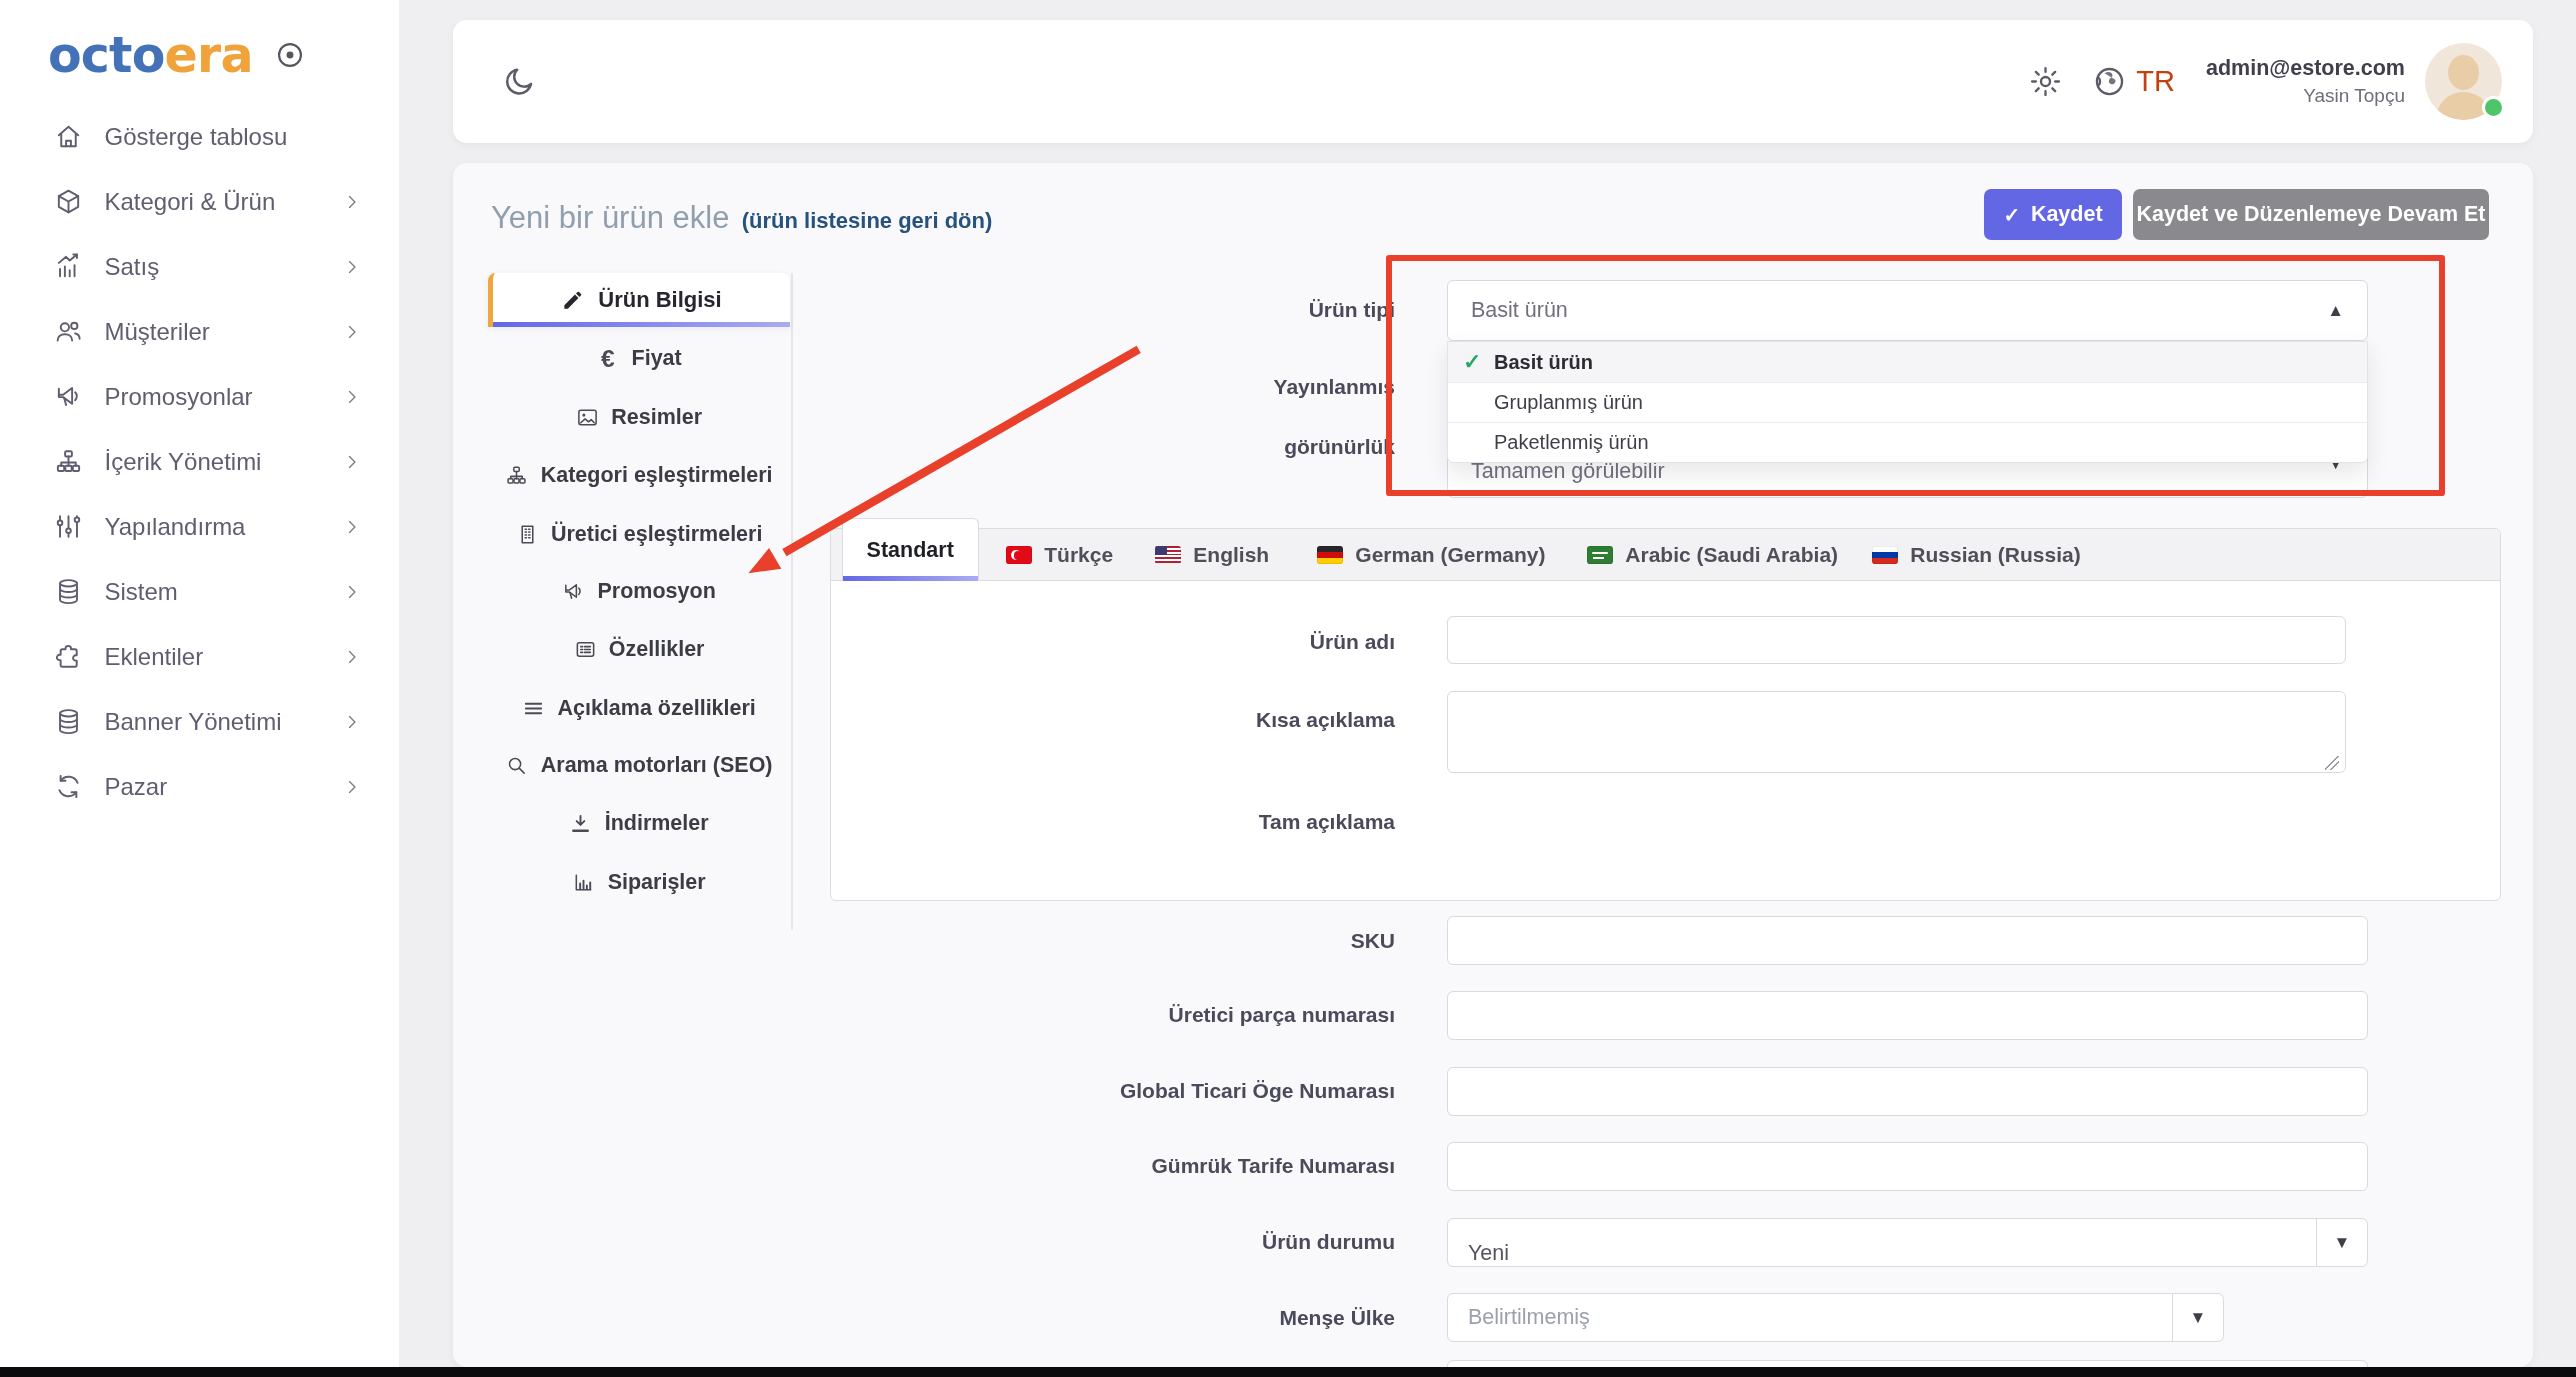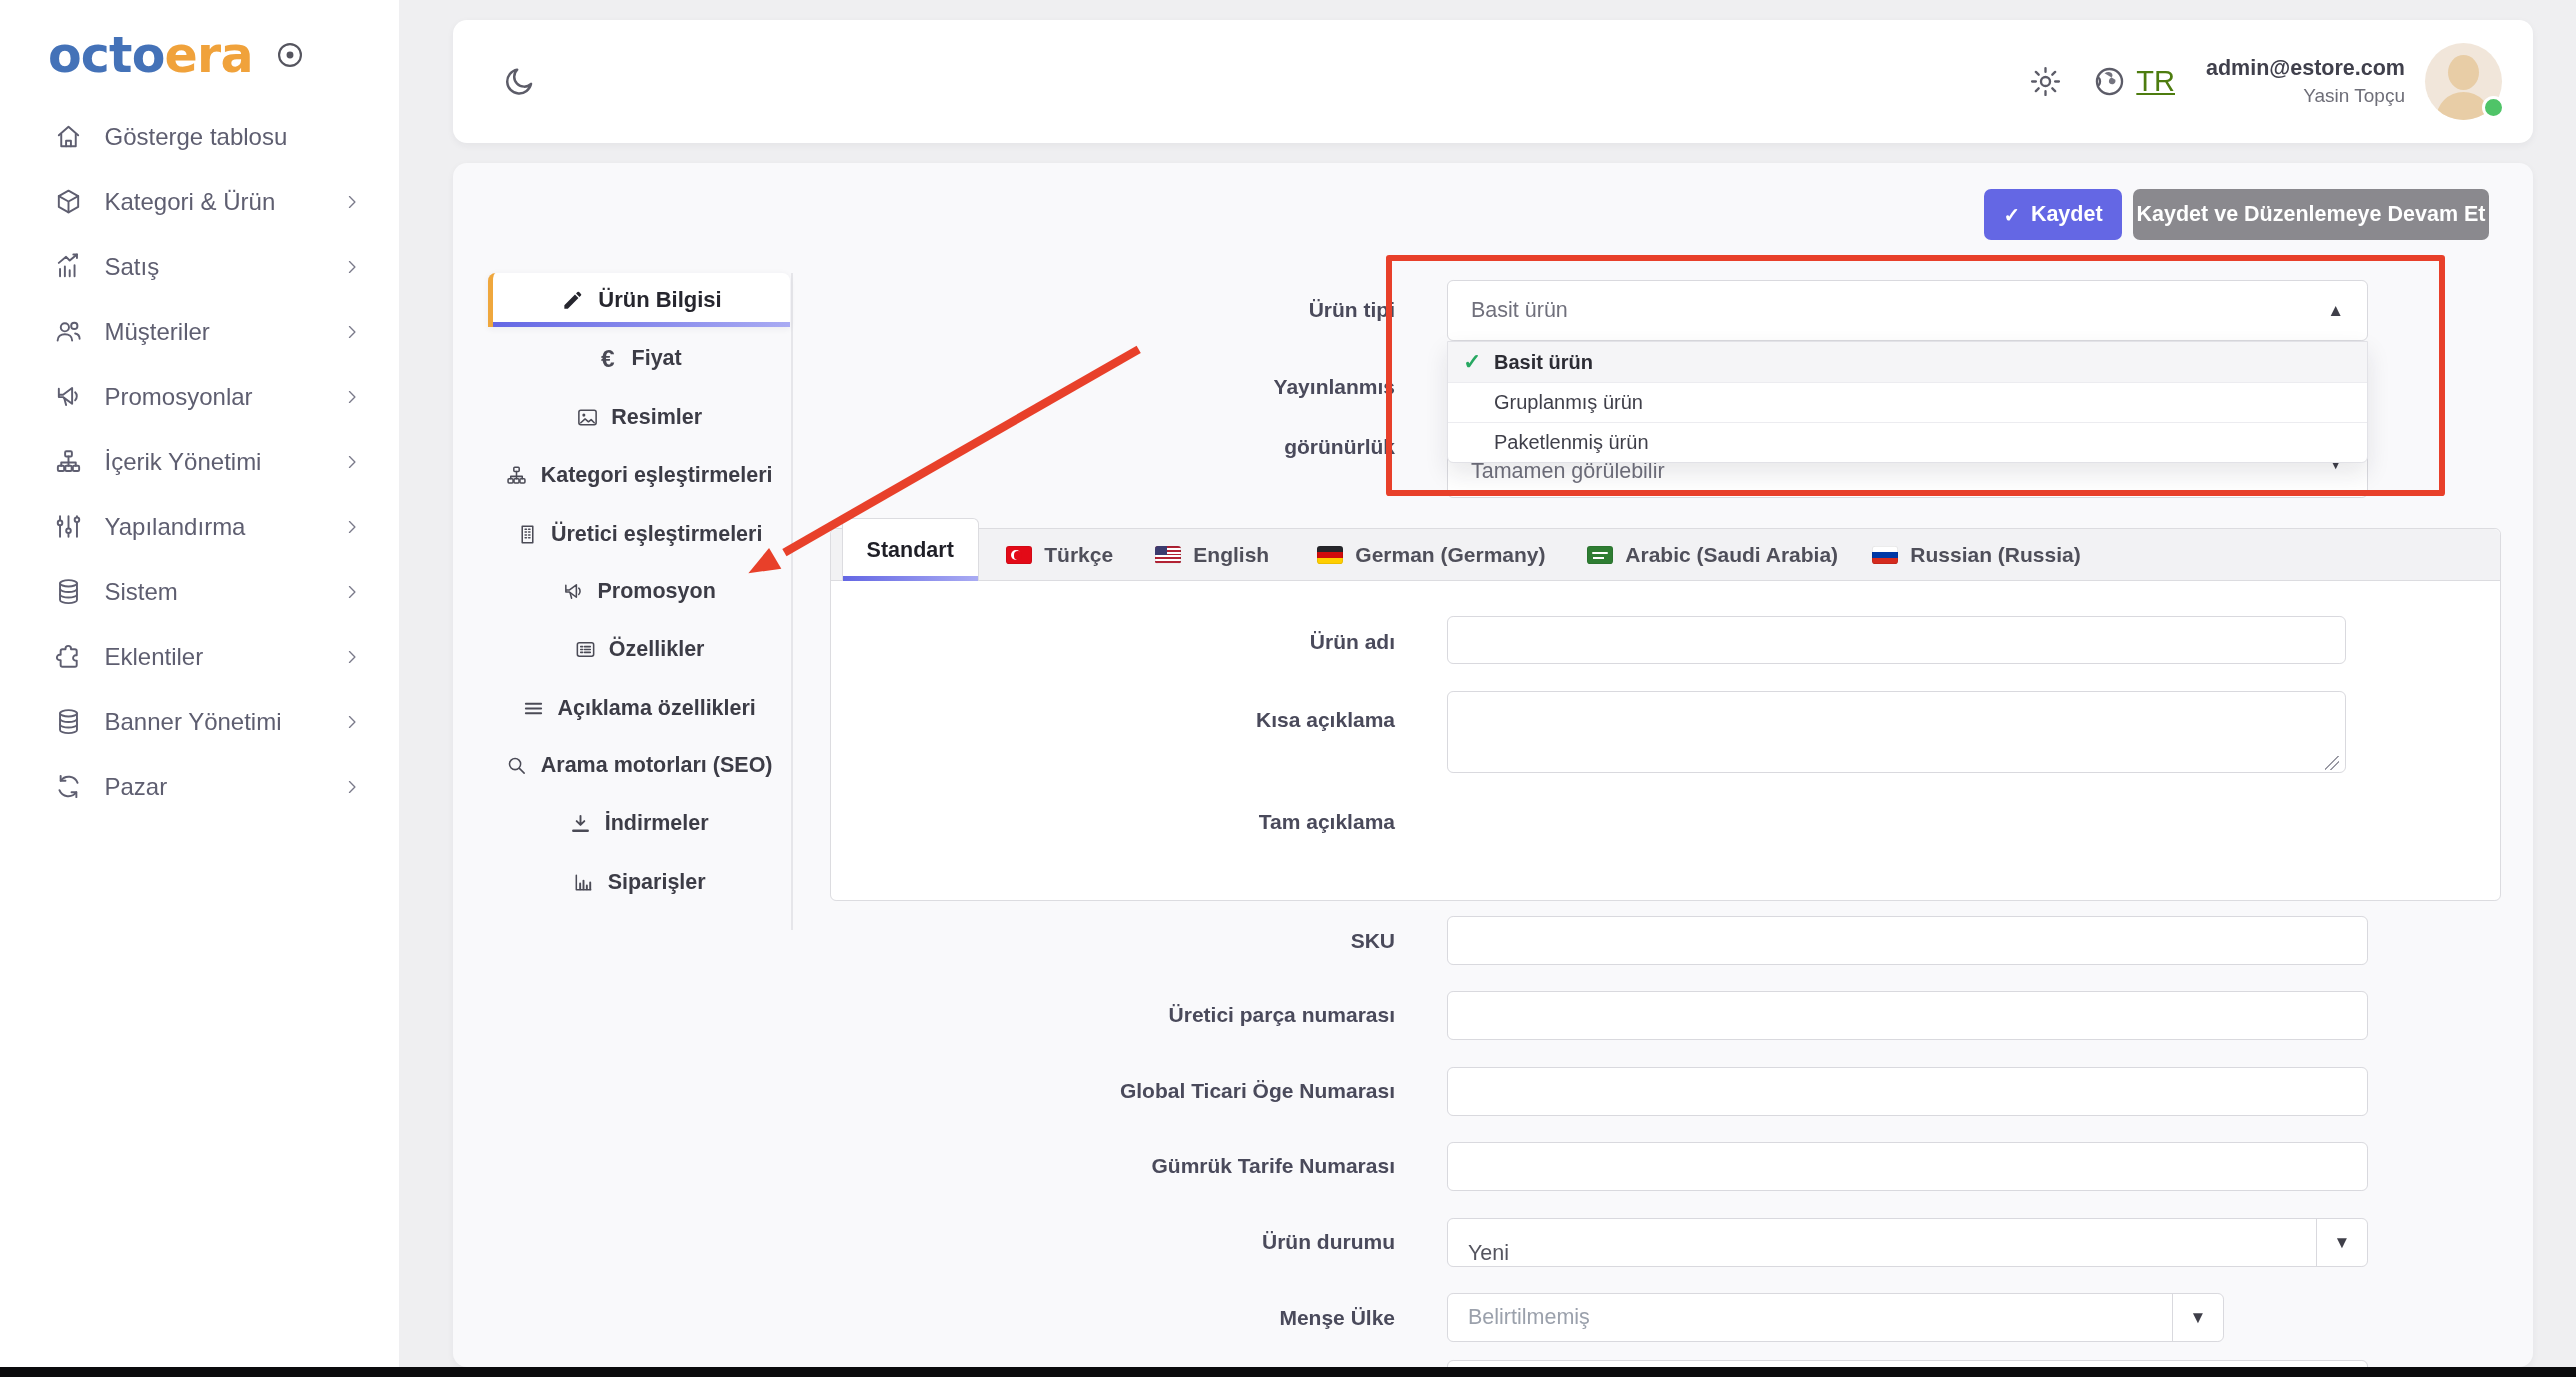--- a/index.html
+++ b/index.html
@@ -24,21 +24,21 @@
   .nav-item .nicon { width:29px; height:29px; margin-right:21.5px; color:#5e5e70; flex:none; }
   .nav-item .chev { margin-left:auto; width:20px; height:20px; color:#7a7a8a; }
 
   
   .header-card { position:absolute; left:453px; top:20px; width:2080px; height:123px; background:#fff; border-radius:14px; box-shadow:0 2.3px 7.7px rgba(40,40,60,.05); z-index:5; }
   .moon-btn { position:absolute; left:48px; top:43px; width:37px; height:37px; color:#5c5c68; cursor:pointer; }
   .header-right { position:absolute; right:31px; top:0; height:123px; display:flex; align-items:center; }
   .gear-btn  { width:35px; height:35px; color:#5c5c68; cursor:pointer; }
   .lang-group { display:flex; align-items:center; margin-left:29px; cursor:pointer; }
   .globe-ic { width:35px; height:35px; color:#5c5c68; }
-  .lang-code { font-size:29px; color:#4d7c0f; margin-left:9.2px;text-decoration:underline; }
+  .lang-code { font-size:29px; color:#c2410c; margin-left:9.2px; }
   .user-block { margin-left:31px; text-align:right; cursor:pointer; }
   .user-email { font-size:21.5px; font-weight:600; color:#40404c; }
   .user-name  { font-size:19px; color:#6e6e78; margin-top:4.6px; }
   .avatar-wrap { position:relative; margin-left:20px; width:77px; height:77px; cursor:pointer; }
   .avatar { width:77px; height:77px; border-radius:50%; background:#f1e6da; position:relative; overflow:hidden; }
   .avatar::before { content:""; position:absolute; left:23px; top:12.3px; width:31px; height:35px; border-radius:50%; background:#e8cda6; }
   .avatar::after  { content:""; position:absolute; left:10.7px; top:49px; width:55px; height:38px; border-radius:28px 28px 0 0; background:#e8cda6; }
   .status-dot { position:absolute; right:-3.1px; bottom:1.5px; width:23px; height:23px; border-radius:50%; background:#4fc468; border:3.8px solid #fff; }
 
   
@@ -355,20 +355,23 @@
     </div>
     <div class="avatar-wrap">
       <div class="avatar"></div>
       <div class="status-dot"></div>
     </div>
   </div>
 </header>
 
 <main class="content-card">
 
+  <div class="page-title">
+    <span>Yeni bir ürün ekle</span><span class="back-link">(ürün listesine geri dön)</span>
+  </div>
 
   <button class="btn btn-save">
     <span class="chk">✓</span>
     <span>Kaydet</span>
   </button>
   <button class="btn btn-save-cont">Kaydet ve Düzenlemeye Devam Et</button>
 
   <div class="subnav-divider"></div>
   <div class="subnav-active">
     <svg class="ic pic" viewBox="0 0 30 30" width="23" height="23">

